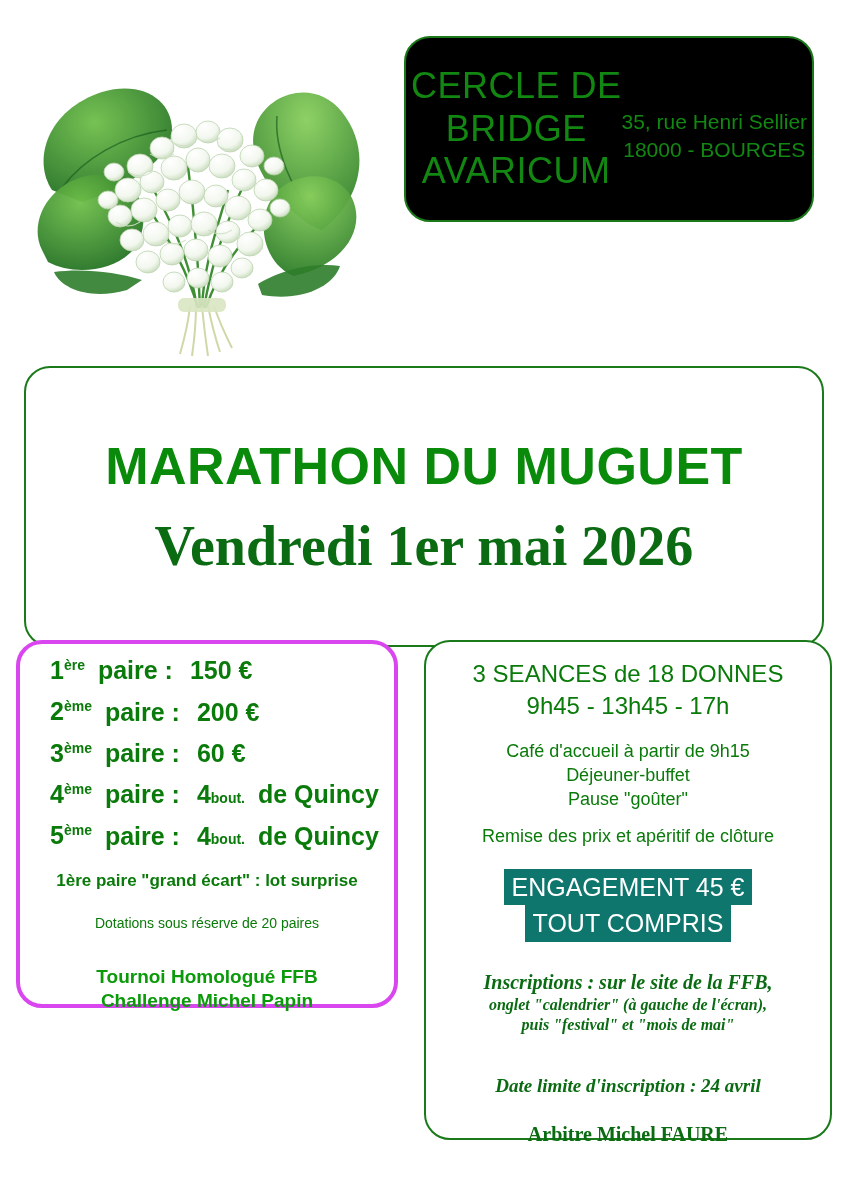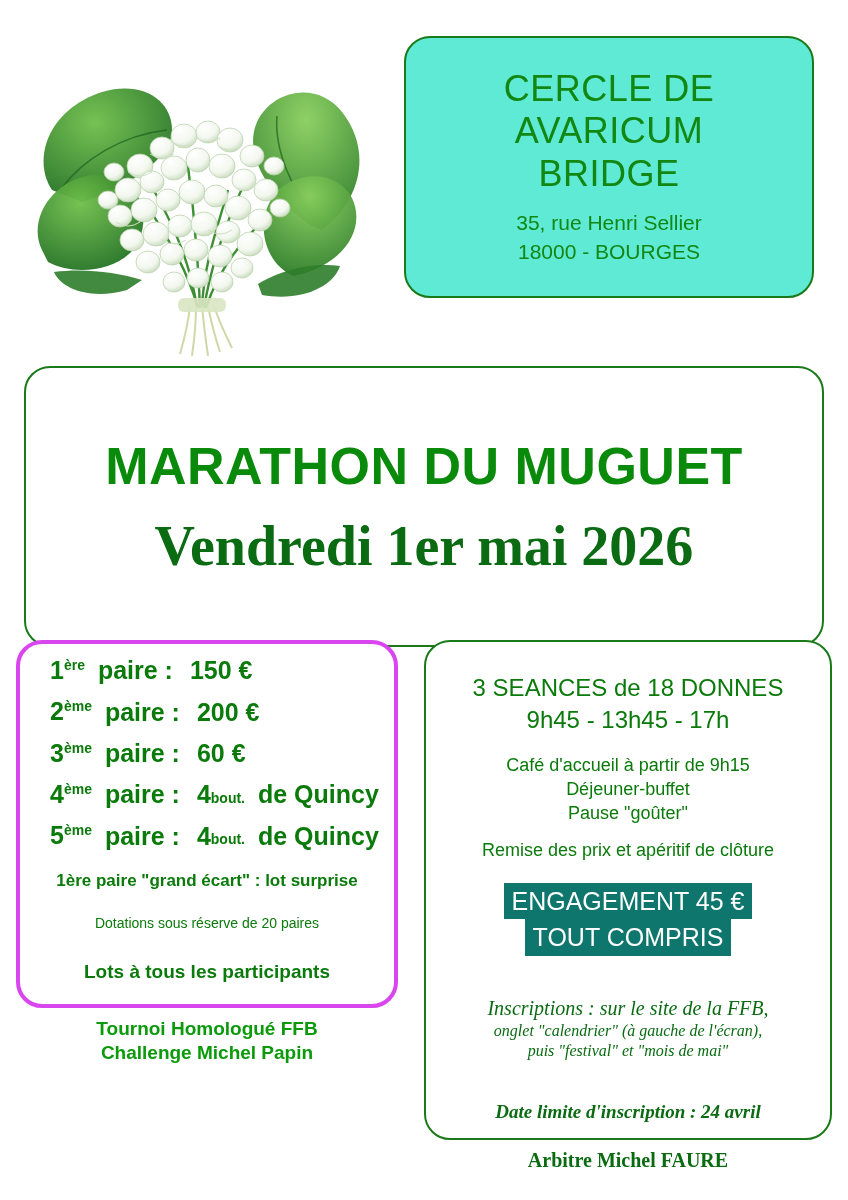--- a/index.html
+++ b/index.html
@@ -32,29 +32,29 @@
     left: 22px;
     top: 40px;
     width: 360px;
     height: 320px;
   }
   .club-card {
     position: absolute;
     left: 404px;
     top: 36px;
     width: 410px;
-    height: 262px;
+    height: 186px;
     border: 2px solid #1a7a1a;
     border-radius: 26px;
     box-sizing: border-box;
     display: flex;
-    flex-direction: column;
+    flex-direction: row;
     align-items: center;
     justify-content: center;
-    background: #5eead4;
+    background: #000000;
   }
   .club-name {
     color: #128712;
     font-size: 36px;
     line-height: 1.18;
     text-align: center;
     letter-spacing: 0.5px;
   }
   .club-addr {
     color: #128712;
@@ -112,21 +112,21 @@
   .info-card {
     position: absolute;
     left: 424px;
     top: 640px;
     width: 408px;
     height: 500px;
     border: 2px solid #1a7a1a;
     border-radius: 26px;
     box-sizing: border-box;
     background: #ffffff;
-    padding: 30px 10px 0 10px;
+    padding: 16px 10px 0 10px;
   }
 
   
   .prize-row {
     color: #0a7a0a;
     font-size: 25px;
     font-weight: bold;
     line-height: 1.0;
     margin: 0 0 16px 0;
     padding-left: 16px;
@@ -207,23 +207,23 @@
     font-size: 25px;
     padding: 2px 8px;
     display: inline-block;
     line-height: 1.3;
   }
   .inscriptions {
     color: #0a6b12;
     font-family: "Liberation Serif", serif;
     font-size: 20px;
     font-style: italic;
-    font-weight: normal;
-    text-align: center;
-    margin-top: 40px;
+    font-weight: bold;
+    text-align: center;
+    margin-top: 28px;
     line-height: 1.25;
   }
   .inscriptions .small {
     font-size: 16px;
   }
   .datelimite {
     color: #0a6b12;
     font-family: "Liberation Serif", serif;
     font-size: 19px;
     font-style: italic;
@@ -347,22 +347,22 @@
           <path d="M186 266 C 190 286, 194 300, 198 312"></path>
           <path d="M192 266 C 198 284, 204 296, 210 308"></path>
         </g>
         <rect x="156" y="258" width="48" height="14" rx="6" fill="#d9e6c2" opacity="0.9"></rect>
       </svg>
     </div>
 
     <div class="club-card">
       <div class="club-name">
         <div>CERCLE DE</div>
+        <div>BRIDGE</div>
         <div>AVARICUM</div>
-        <div>BRIDGE</div>
       </div>
       <div class="club-addr">
         <div>35, rue Henri Sellier</div>
         <div>18000 - BOURGES</div>
       </div>
     </div>
   </div>
 
   <div class="title-card">
     <div class="title-main">MARATHON DU MUGUET</div>
@@ -393,21 +393,20 @@
     </div>
     <div class="prize-row">
       <span class="ord">5</span><sup>ème</sup>
       <span class="lbl">paire :</span>
       <span class="val">4</span><span class="sm">bout.</span>
       <span class="lbl">de Quincy</span>
     </div>
 
     <div class="ecart">1ère paire "grand écart" : lot surprise</div>
     <div class="dotations">Dotations sous réserve de 20 paires</div>
-    <div class="lots">Lots à tous les participants</div>
     <div class="tournoi">
       <div>Tournoi Homologué FFB</div>
       <div>Challenge Michel Papin</div>
     </div>
   </div>
 
   <div class="info-card">
     <div class="seances">
       <div>3 SEANCES de 18 DONNES</div>
       <div>9h45  -  13h45  -  17h</div>

